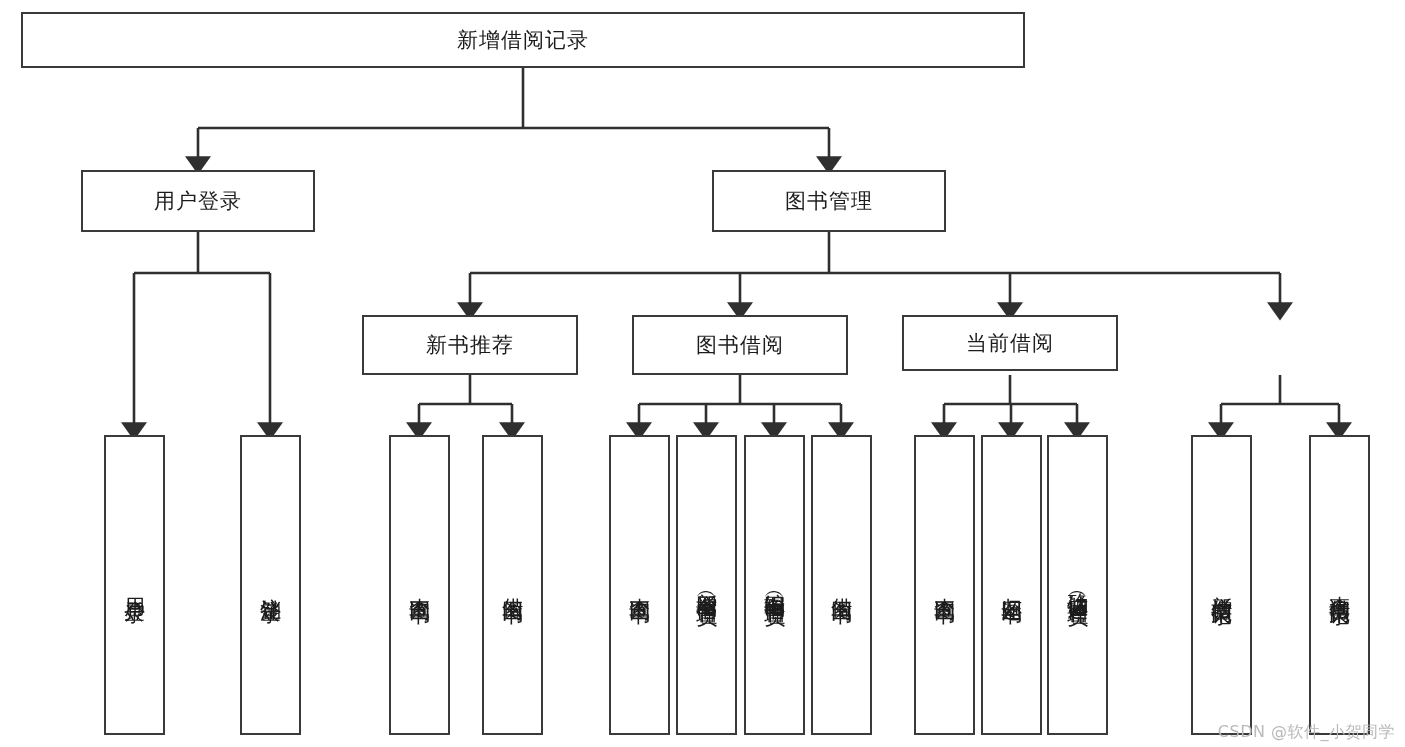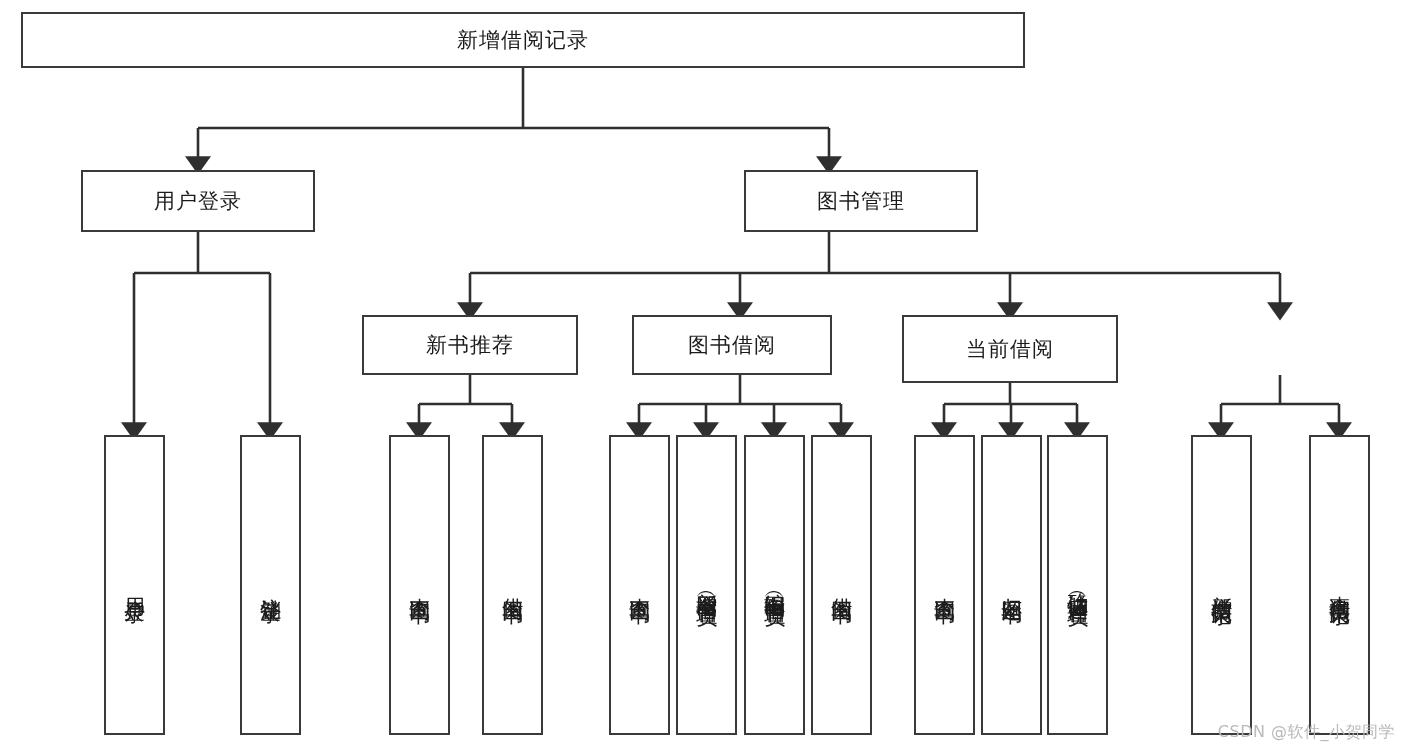--- a/index.html
+++ b/index.html
@@ -70,31 +70,31 @@
     </g>
   </svg>
 
   <div class="node h" style="left:21px;top:12px;width:1004px;height:56px;">
     <span class="txt">新增借阅记录</span>
   </div>
 
   <div class="node h" style="left:81px;top:170px;width:234px;height:62px;">
     <span class="txt">用户登录</span>
   </div>
-  <div class="node h" style="left:712px;top:170px;width:234px;height:62px;margin-left:32px;">
+  <div class="node h" style="left:712px;top:170px;width:234px;height:62px;">
     <span class="txt">图书管理</span>
   </div>
 
   <div class="node h" style="left:362px;top:315px;width:216px;height:60px;">
     <span class="txt">新书推荐</span>
   </div>
-  <div class="node h" style="left:632px;top:315px;width:200px;height:60px;text-align:center;">
+  <div class="node h" style="left:632px;top:315px;width:216px;height:60px;text-align:center;">
     <span class="txt">图书借阅</span>
   </div>
-  <div class="node h" style="left:902px;top:315px;width:216px;height:68px;">
+  <div class="node h" style="left:902px;top:315px;width:216px;height:56px;">
     <span class="txt">当前借阅</span>
   </div>
 
   <div class="node v" style="left:104px;top:435px;width:61px;height:300px;">
     <span class="txt">用户登录</span>
   </div>
   <div class="node v" style="left:240px;top:435px;width:61px;height:300px;">
     <span class="txt">注销登录</span>
   </div>
 

